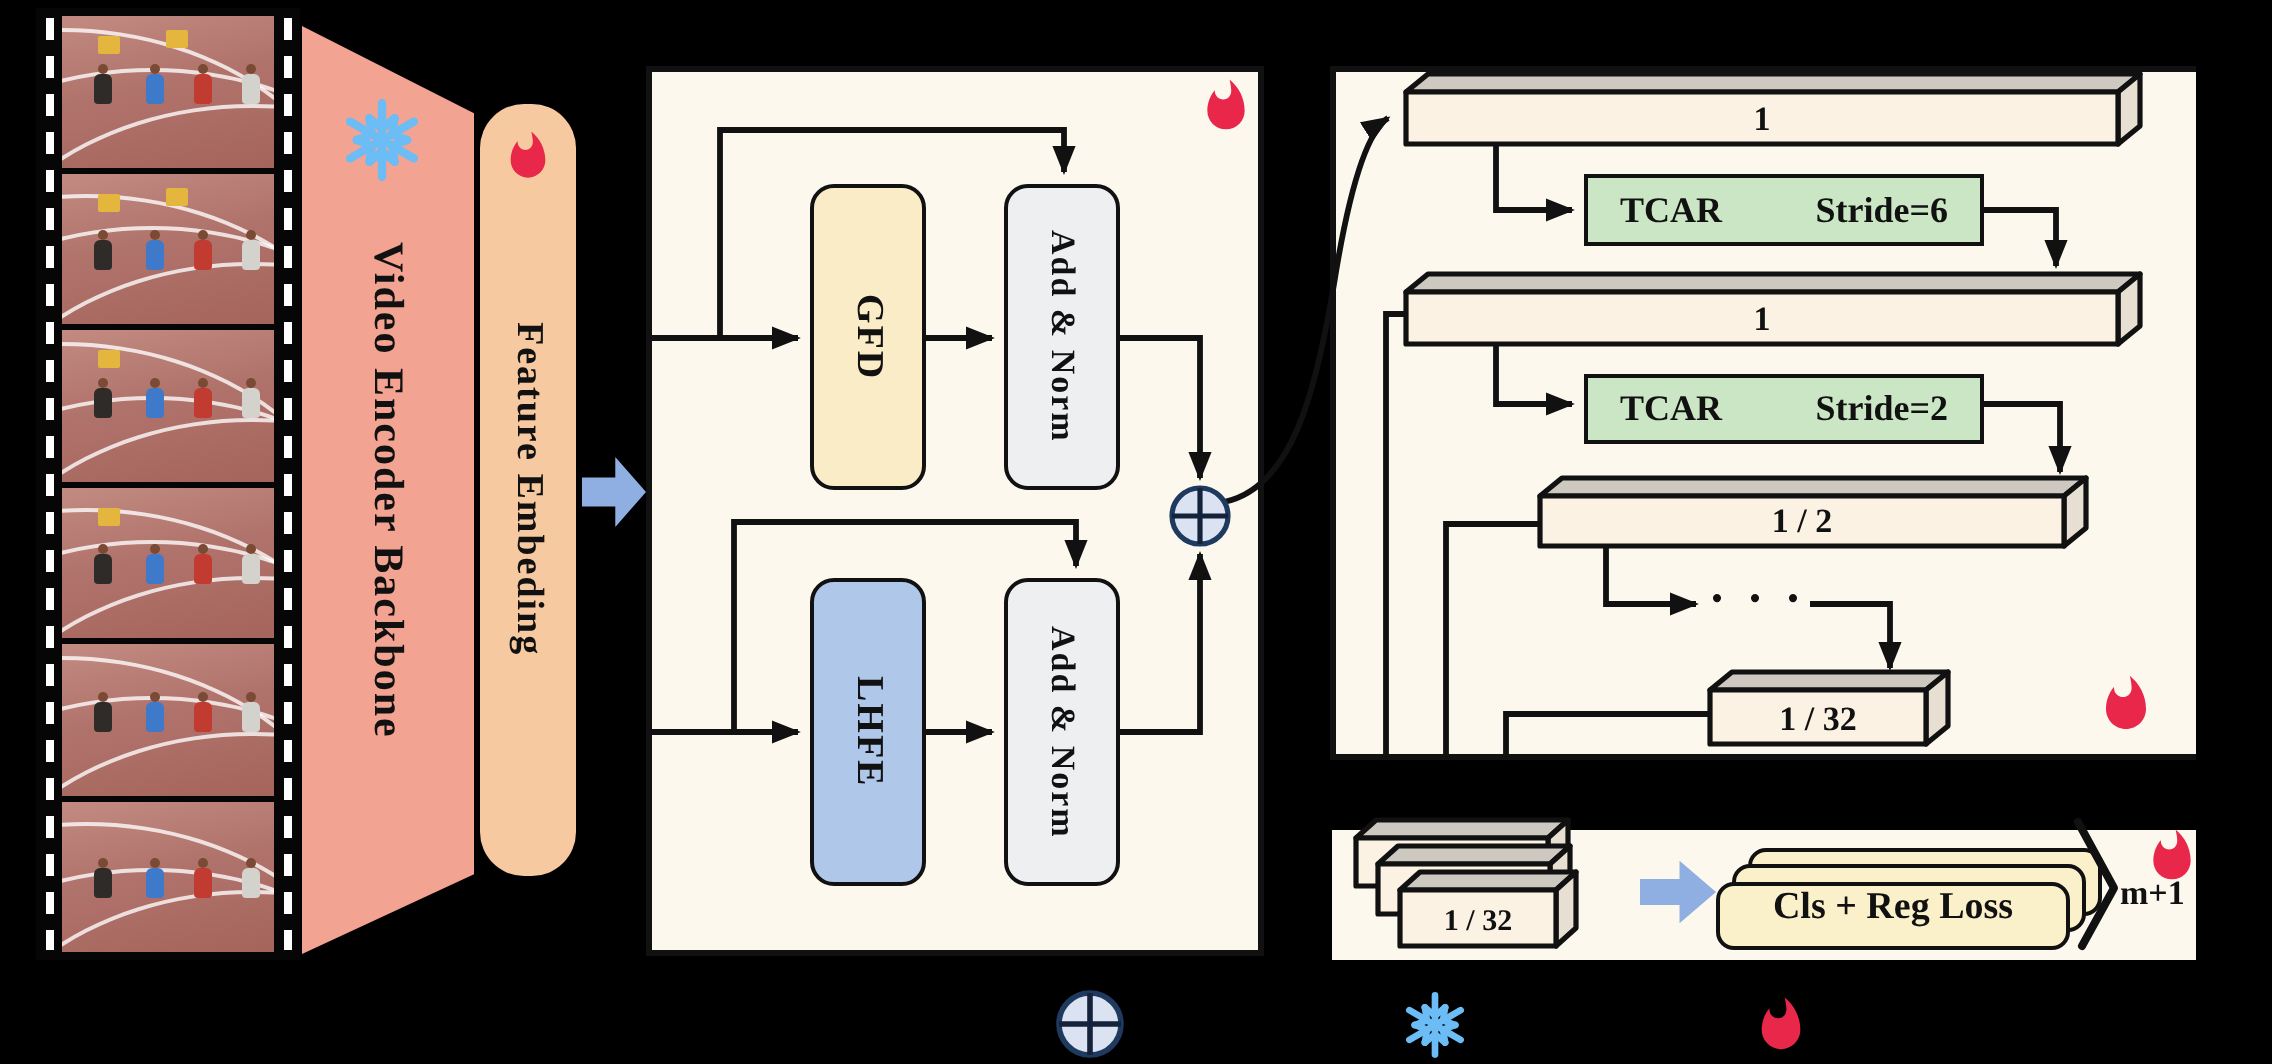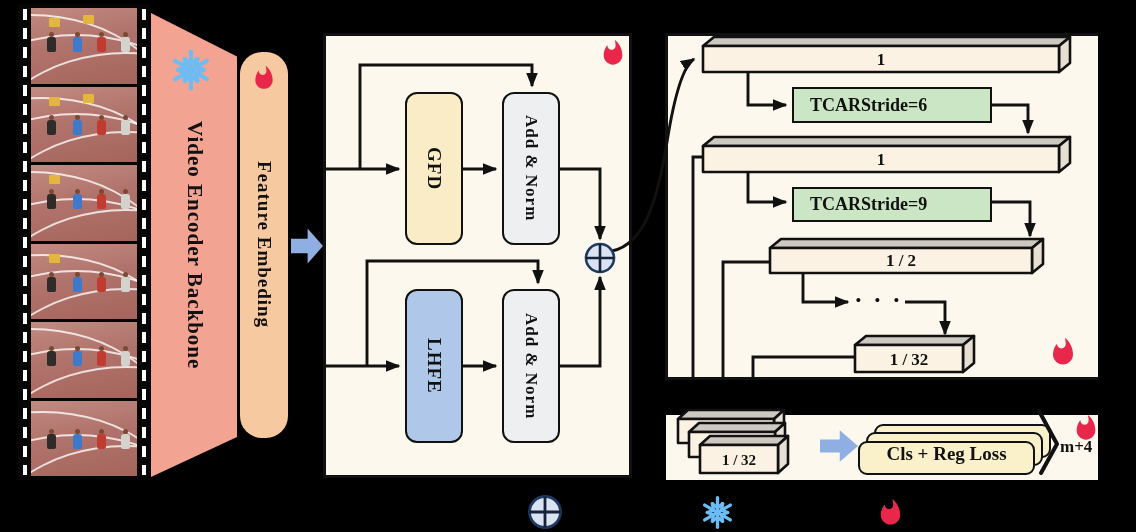--- a/index.html
+++ b/index.html
@@ -51,21 +51,21 @@
             display:flex; align-items:center; justify-content:center;
             writing-mode:vertical-rl; text-orientation:mixed;
             font-weight:bold; font-size:19px; letter-spacing:1px; }
   #gfd  { left:405px; top:92px;  width:58px; height:153px; background:#faecc6; }
   #an1  { left:502px; top:92px;  width:58px; height:153px; background:#edeff1; font-size:17px; }
   #lhfe { left:405px; top:289px; width:58px; height:154px; background:#afc7e8; }
   #an2  { left:502px; top:289px; width:58px; height:154px; background:#edeff1; font-size:17px; }
 
   
   .tcar { position:absolute; width:200px; height:36px; background:#cbe6c5; border:2.8px solid #111;
-          border-radius:0; display:flex; align-items:center; justify-content:flex-start;
+          border-radius:0; display:flex; align-items:center; justify-content:space-between;
           padding:0 16px; font-weight:bold; font-size:18px; }
   #tcar1 { left:792px; top:87px; }
   #tcar2 { left:792px; top:187px; height:35px; }
 
   
   .loss { position:absolute; width:177px; height:34px; background:#faf1cb;
           border:2.8px solid #111; border-radius:9px; }
   .loss.front { display:flex; align-items:flex-start; justify-content:center;
                 font-weight:bold; font-size:19px; }
 
@@ -232,21 +232,21 @@
     <g stroke="#111" stroke-width="2.6" stroke-linejoin="round">
       <polygon points="2,11 13,2 369,2 358,11" fill="#cdc9c0"></polygon>
       <polygon points="358,11 369,2 369,28 358,37" fill="#e8dfd3"></polygon>
       <rect x="2" y="11" width="356" height="26" fill="#fbf2e4"></rect>
     </g>
     <text x="180" y="30" font-size="17" text-anchor="middle">1</text>
   </svg>
 
   <div id="tcar2" class="tcar">
     <span>TCAR</span>
-    <span>Stride=9</span>
+    <span>Stride=2</span>
   </div>
 
   <svg class="bar3d" style="left:768px; top:237px;" width="277" height="38">
     <g stroke="#111" stroke-width="2.6" stroke-linejoin="round">
       <polygon points="2,11 13,2 275,2 264,11" fill="#cdc9c0"></polygon>
       <polygon points="264,11 275,2 275,27 264,36" fill="#e8dfd3"></polygon>
       <rect x="2" y="11" width="262" height="25" fill="#fbf2e4"></rect>
     </g>
     <text x="133" y="29" font-size="17" text-anchor="middle">1 / 2</text>
   </svg>
@@ -285,21 +285,21 @@
     <text x="63" y="57" font-size="15" text-anchor="middle">1 / 32</text>
   </svg>
 
   <div id="arrow-head" class="barrow"></div>
 
   <div class="loss" style="left:874px; top:424px;"></div>
   <div class="loss" style="left:866px; top:432px;"></div>
   <div class="loss front" style="left:858px; top:441px;">
     <span>Cls + Reg Loss</span>
   </div>
-  <span id="m-plus-1">m+4</span>
+  <span id="m-plus-1">m+1</span>
 
   <span class="icon-abs" style="left:1072px; top:412px;">
     <svg viewBox="0 0 24 24" width="28" height="32">
         <path fill="#e8274b" d="M13.5.67s.74 2.65.74 4.8c0 2.06-1.35 3.73-3.41 3.73-2.07 0-3.63-1.67-3.63-3.73l.03-.36C5.21 7.51 4 10.62 4 14c0 4.42 3.58 8 8 8s8-3.58 8-8C20 8.61 17.41 3.8 13.5.67z"></path>
       </svg>
   </span>
 
   <span class="icon-abs" style="left:699px; top:494px;">
     <svg viewBox="0 0 40 40" width="37" height="37">
       <defs>

